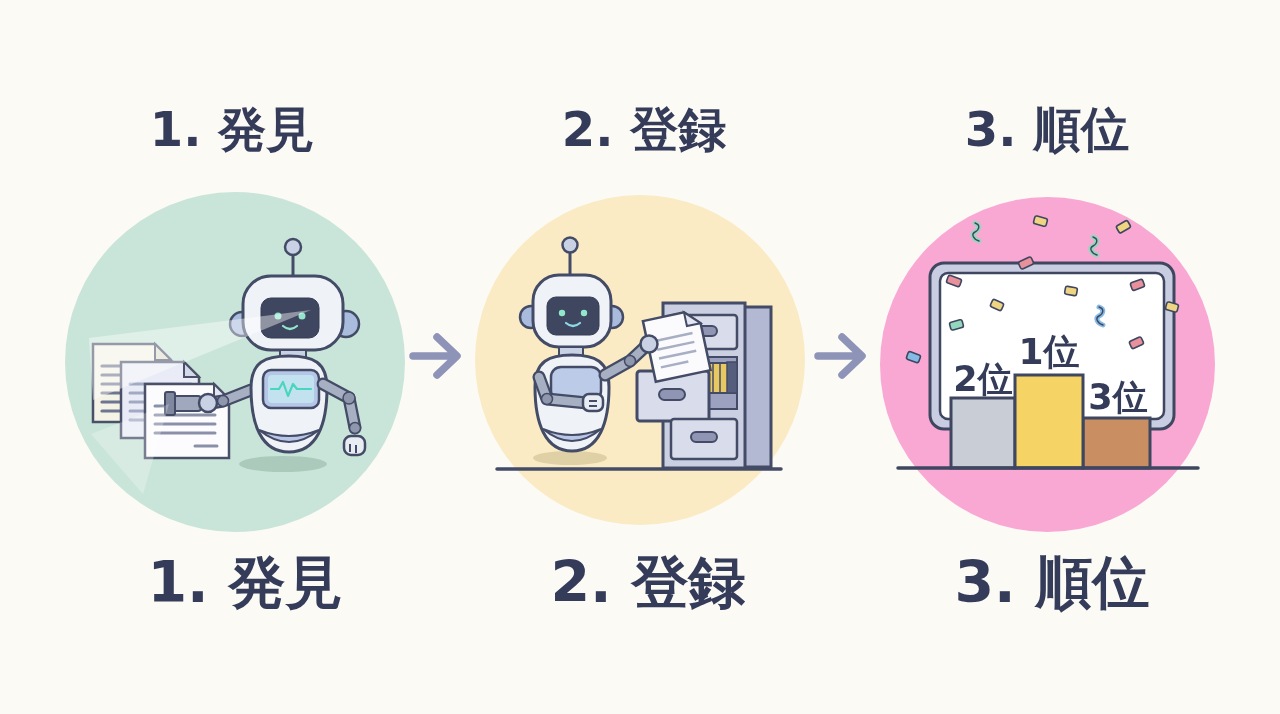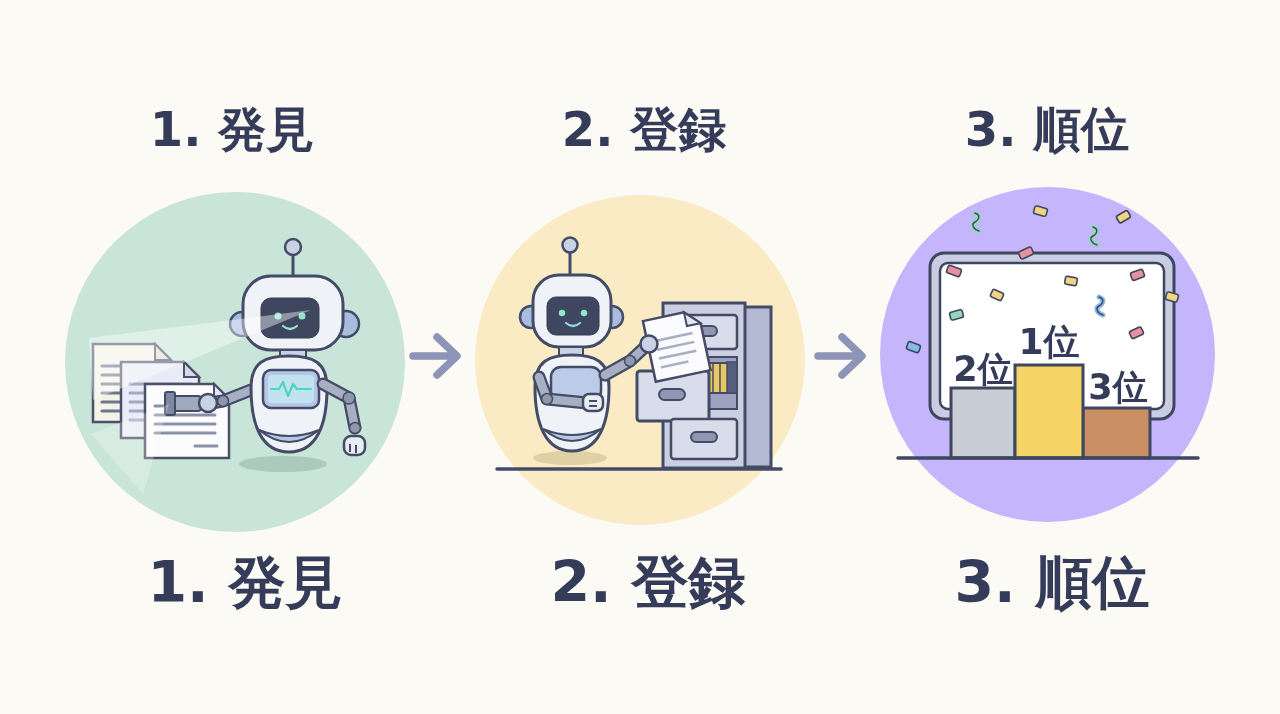--- a/index.html
+++ b/index.html
@@ -10,21 +10,21 @@
   .step-label{
     position:absolute;transform:translateX(-50%);
     font-weight:800;color:#353C59;white-space:nowrap;line-height:1.15;
   }
   .top-label{font-size:48px;top:102px;}
   .bottom-label{font-size:57px;top:550px;}
   .circle{position:absolute;border-radius:50%;}
   .circle svg{position:absolute;left:0;top:0;}
   .c1{left:65px;top:192px;width:340px;height:340px;background:#C9E5D9;}
   .c2{left:475px;top:195px;width:330px;height:330px;background:#FAEBC4;}
-  .c3{left:880px;top:187px;width:335px;height:335px;background:#c4b5fd;}
+  .c3{left:880px;top:197px;width:335px;height:335px;background:#f9a8d4;}
   .arrow{position:absolute;width:70px;height:60px;}
   .arrow1{left:405px;top:326px;}
   .arrow2{left:810px;top:326px;}
 </style>
 </head>
 <body>
 
 <div class="canvas">
 
   <div class="step-label top-label" style="left:232px">1. 発見</div>

